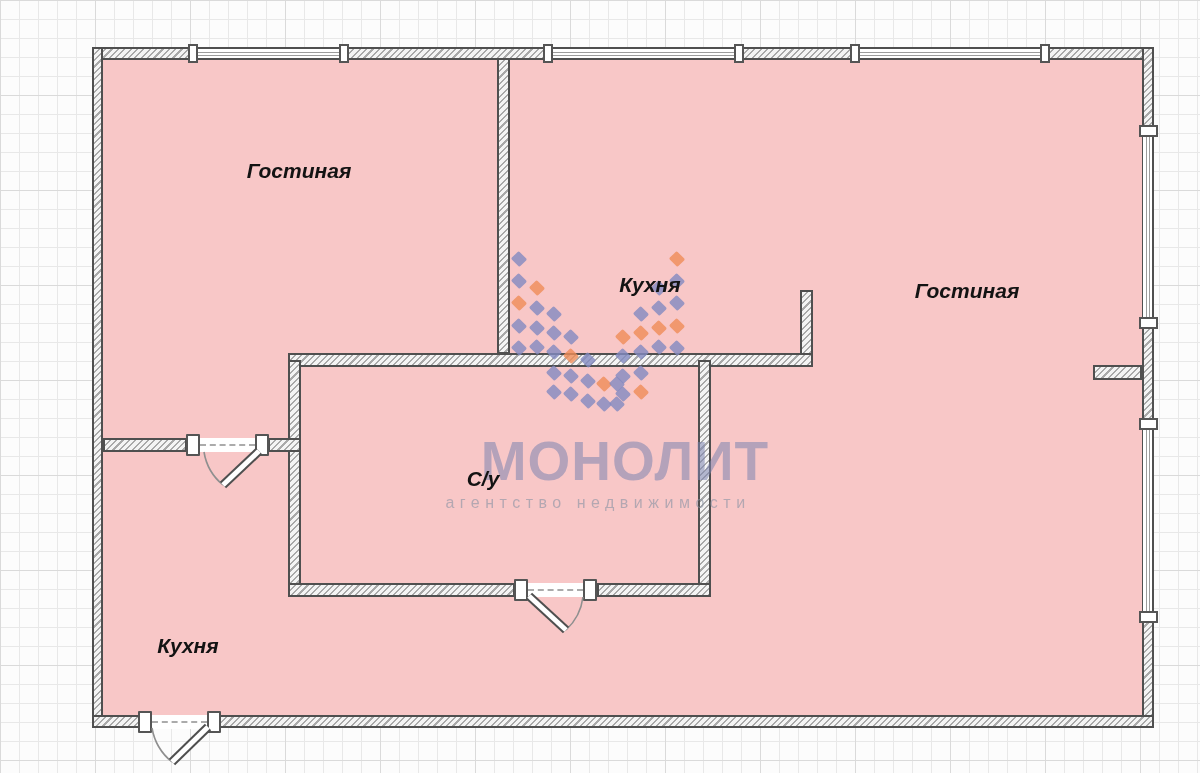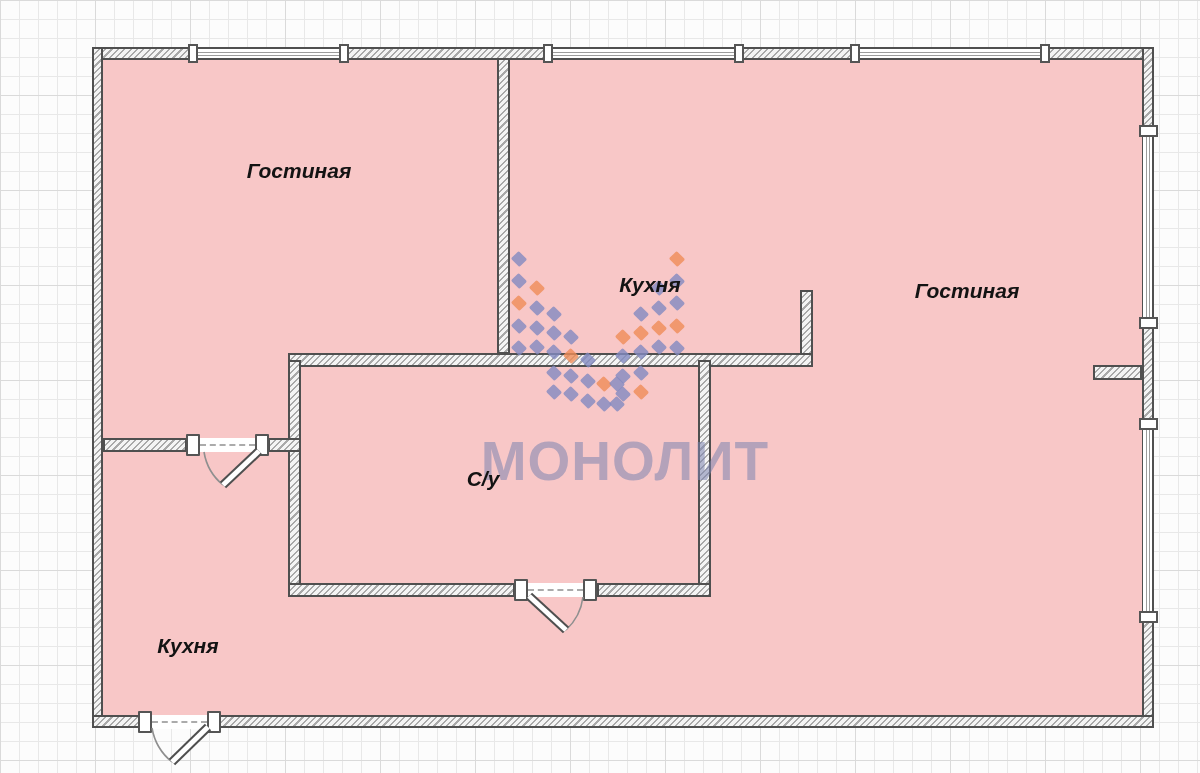--- a/index.html
+++ b/index.html
@@ -180,20 +180,21 @@
         <div class="diamond" style="left: 641px; top: 373px; background: rgb(130, 137, 192);"></div>
         <div class="diamond" style="left: 641px; top: 392px; background: rgb(239, 140, 88);"></div>
         <div class="diamond" style="left: 623px; top: 337px; background: rgb(239, 140, 88);"></div>
         <div class="diamond" style="left: 623px; top: 356px; background: rgb(130, 137, 192);"></div>
         <div class="diamond" style="left: 623px; top: 376px; background: rgb(130, 137, 192);"></div>
         <div class="diamond" style="left: 623px; top: 394px; background: rgb(130, 137, 192);"></div>
         <div class="diamond" style="left: 617px; top: 384px; background: rgb(130, 137, 192);"></div>
         <div class="diamond" style="left: 617px; top: 404px; background: rgb(130, 137, 192);"></div>
       </div>
     <div class="wm-title">МОНОЛИТ</div>
+    <div class="wm-subtitle">агентство недвижимости</div>
   </div>
 
   <div class="labels-layer" id="room-labels">
       <div class="room-label" style="left: 299px; top: 171px;">Гостиная</div>
       <div class="room-label" style="left: 650px; top: 285px; text-align: center;">Кухня</div>
       <div class="room-label" style="left: 967px; top: 291px;">Гостиная</div>
       <div class="room-label" style="left: 483px; top: 479px;">С/у</div>
       <div class="room-label" style="left: 188px; top: 646px;">Кухня</div>
     </div>
 

